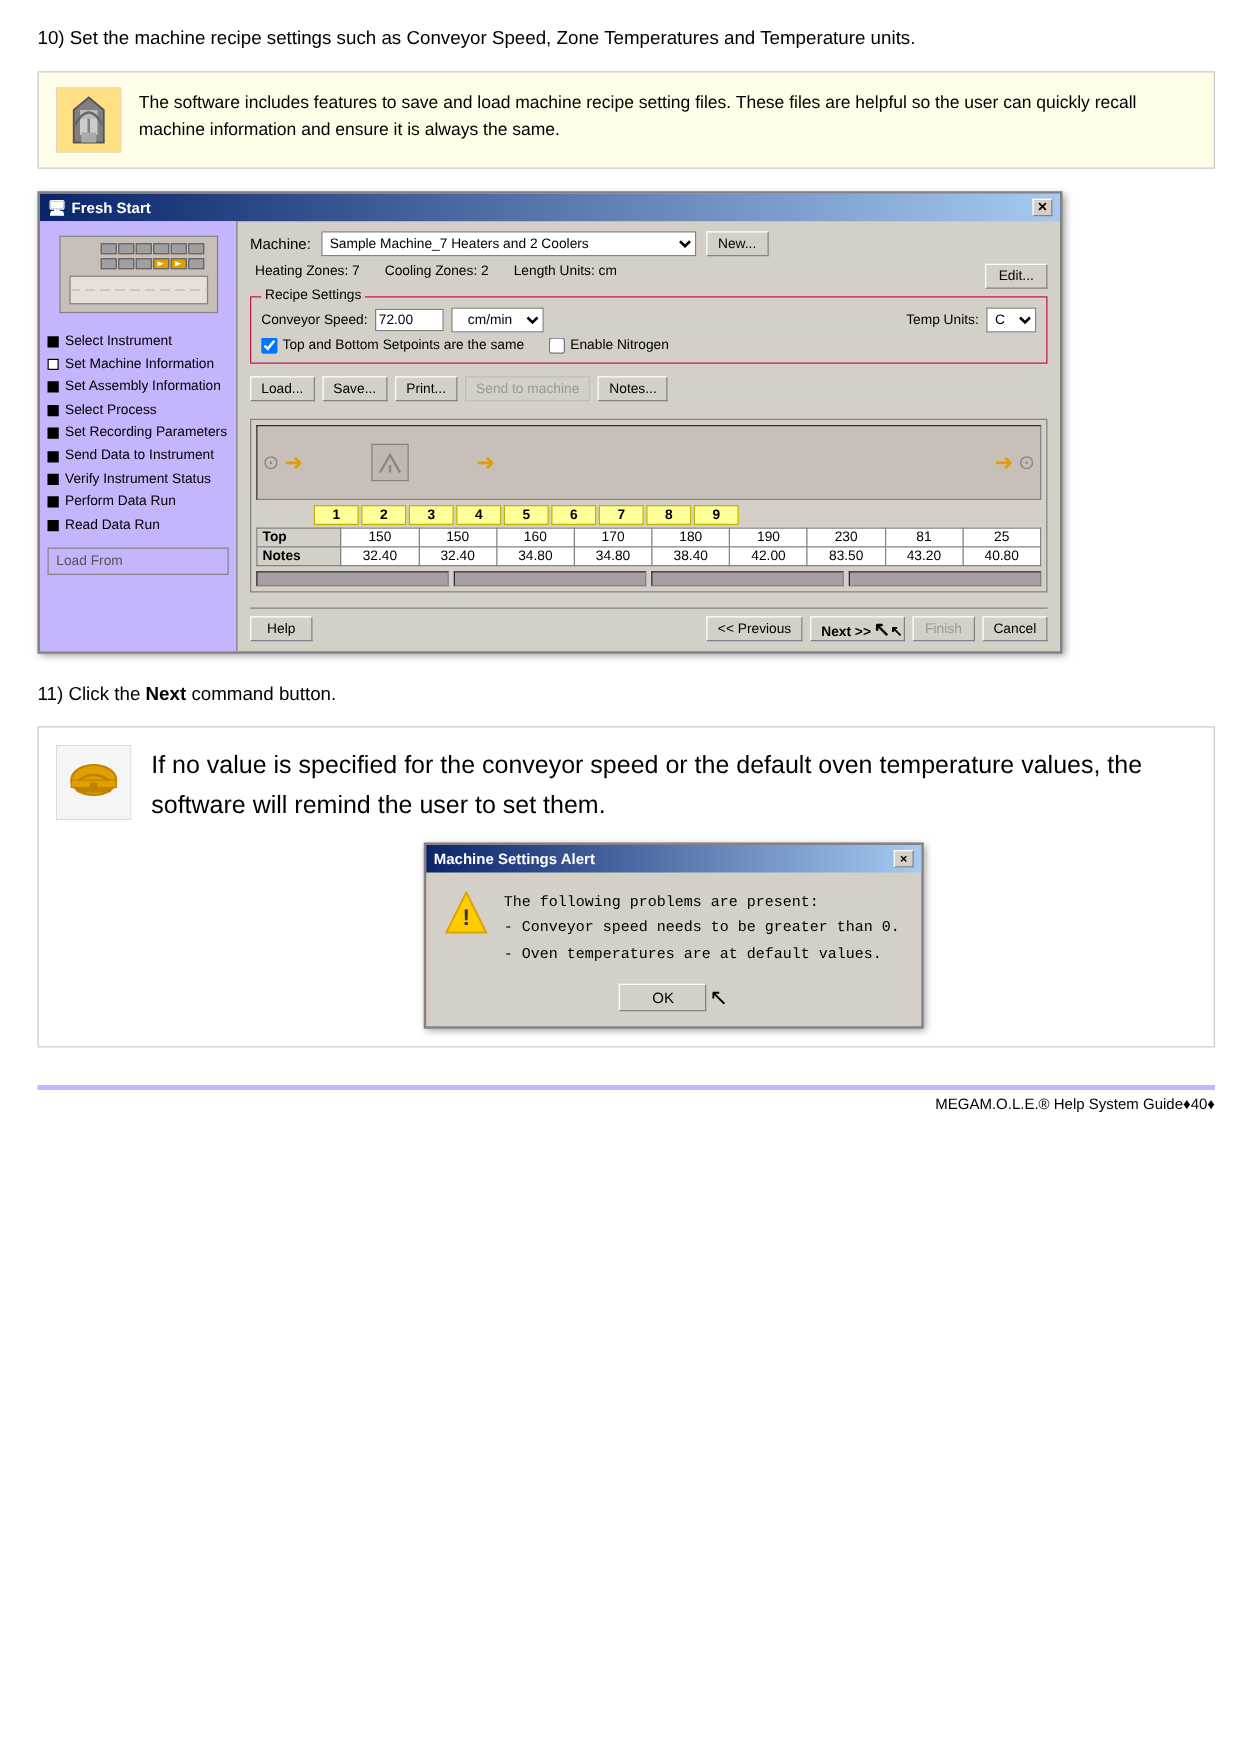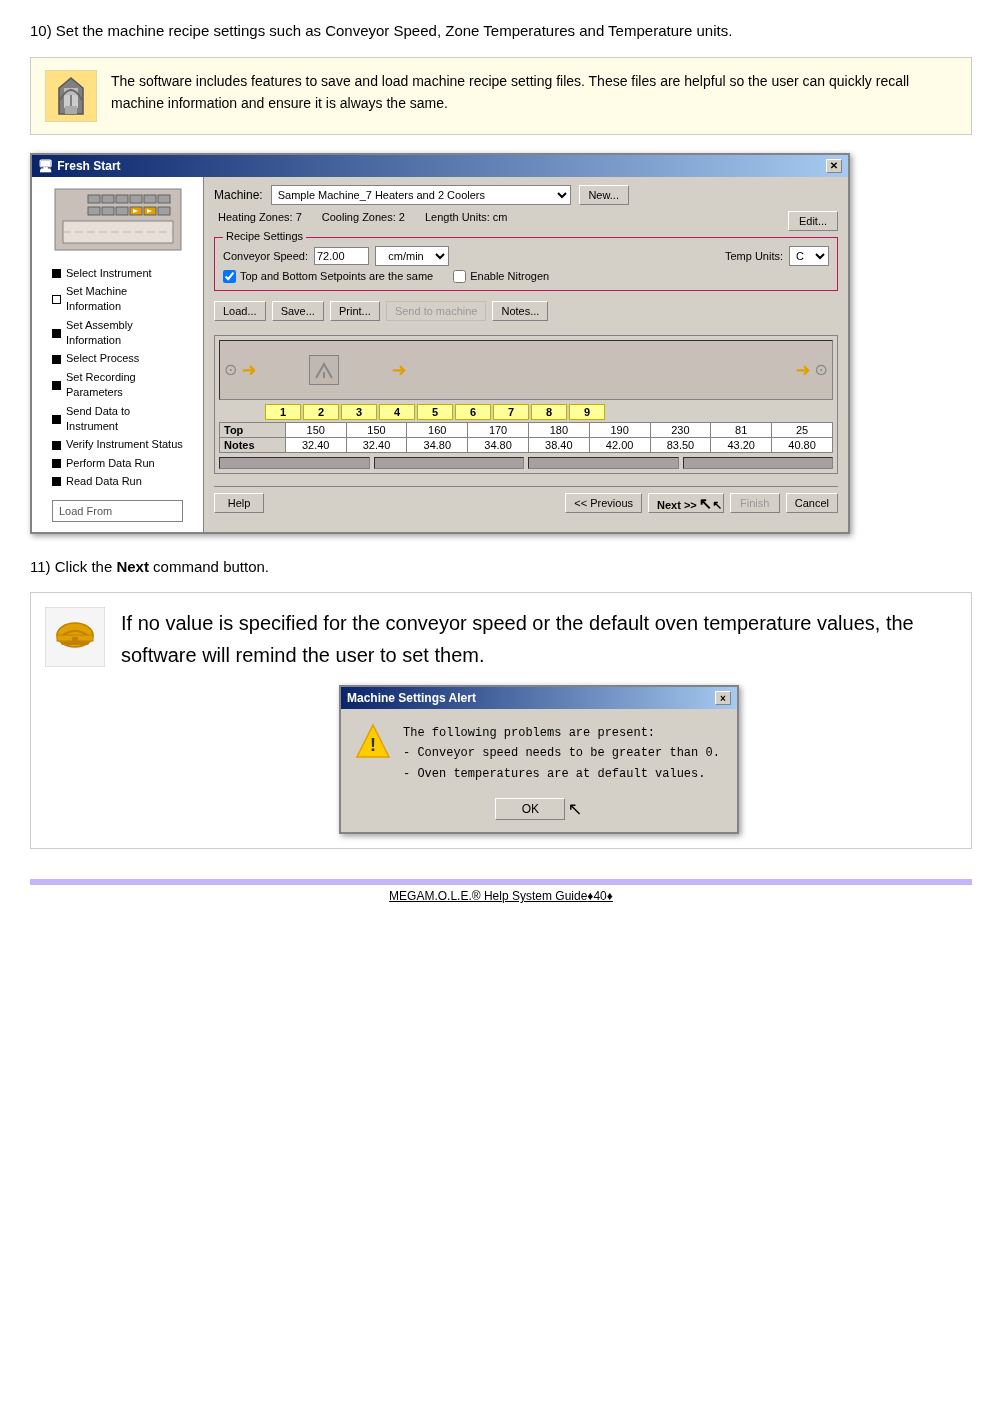--- a/index.html
+++ b/index.html
@@ -67,24 +67,24 @@
       font-size: 10px;
       cursor: pointer;
       display: flex; align-items: center; justify-content: center;
       color: #000;
     }
     .win-body {
       display: flex;
       padding: 0;
     }
     .win-sidebar {
-      width: 172px;
-      background: #ffffff;
+      width: 158px;
+      background: #c4b5fd;
       border-right: 1px solid #848284;
-      padding: 10px 20px;
+      padding: 10px 6px;
       flex-shrink: 0;
     }
     .win-sidebar-machine {
       display: flex;
       flex-direction: column;
       align-items: center;
       margin-bottom: 14px;
     }
 
     .sidebar-nav { margin-top: 6px; }
@@ -344,27 +344,26 @@
       height: 22px;
       font-size: 12px;
       background: #d4d0c8;
       border: 1px solid #848284;
       border-top-color: #fff;
       border-left-color: #fff;
       cursor: pointer;
     }
 
     .footer-line {
-      border-top: 6px solid #c4b5fd;
+      border-top: 4px solid #c4b5fd;
       margin-top: 30px;
       padding-top: 4px;
       display: flex;
-      justify-content: center;
+      justify-content: flex-end;
       font-size: 12px;
-      text-decoration: underline;
     }
 
     
     .cursor {
       display: inline-block;
       width: 16px;
       height: 20px;
       position: relative;
       margin-left: 2px;
     }

